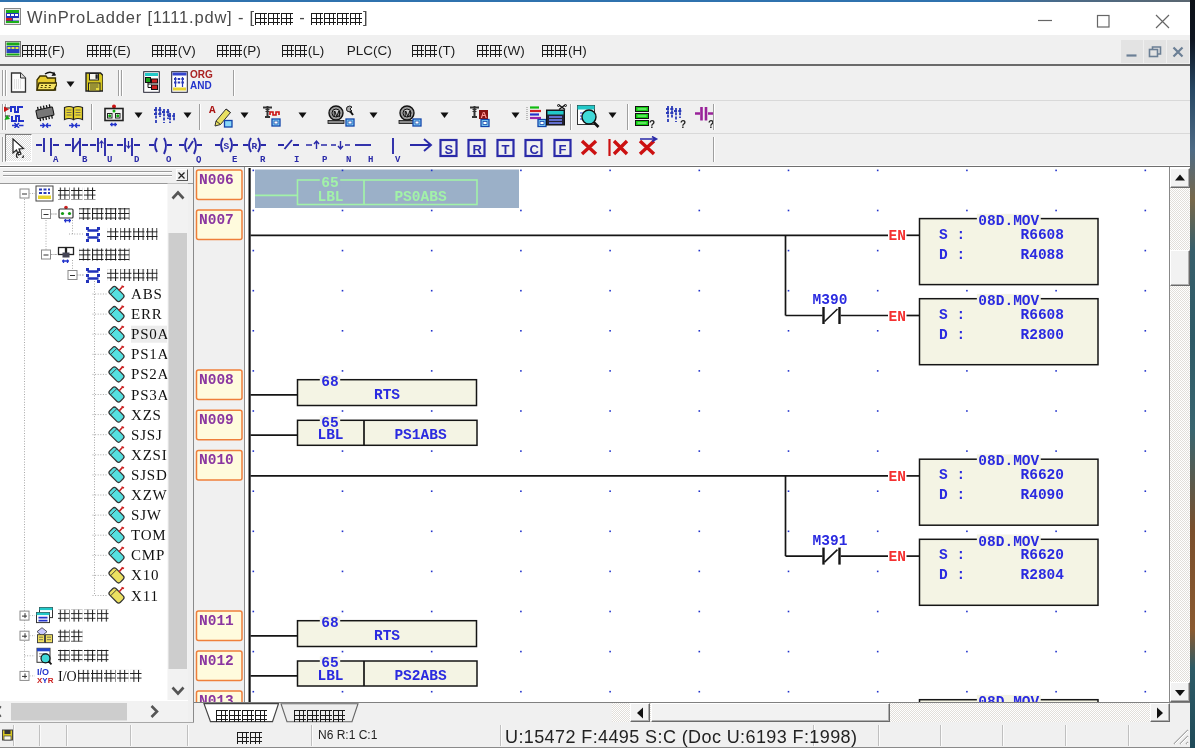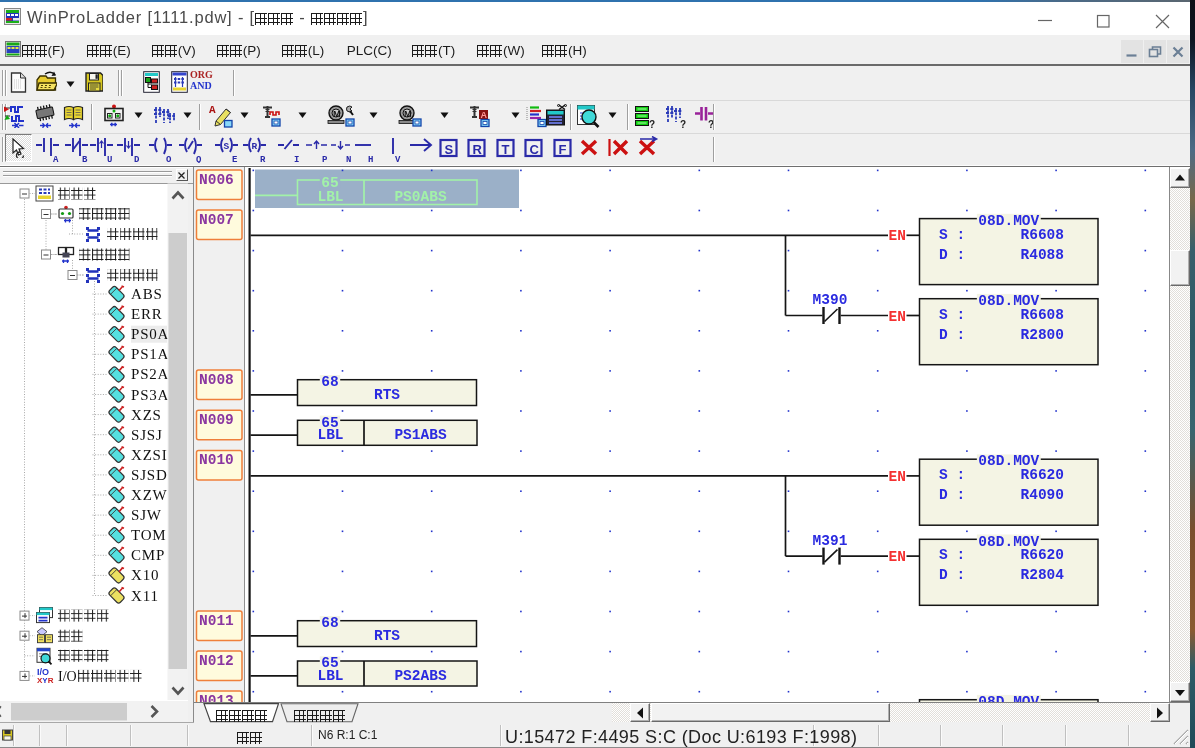--- a/index.html
+++ b/index.html
@@ -104,21 +104,21 @@
 <rect x="8.5" y="14" width="6" height="4.5" fill="#cc2222" stroke="#111"></rect>
 <path d="M5 11.5 v5 h3.5 M5 13 h3.5" stroke="#111" fill="none"></path>
   </svg>
 <svg class="ab" style="left:171px;top:71px;" width="17" height="22" viewBox="0 0 17 22">
     <rect x="0.7" y="0.7" width="15.6" height="20.6" fill="#fff" stroke="#223"></rect>
 <rect x="1.5" y="1.5" width="14" height="3" fill="#3344cc"></rect>
 <path d="M3 8 h11 M3 11.5 h11" stroke="#2a3ab8" stroke-width="1.8" stroke-dasharray="2.5 1.2"></path>
 <path d="M4.5 6 v10 M11.5 6 v10" stroke="#2a3ab8" stroke-width="1.2"></path>
 <rect x="2" y="16.5" width="13" height="3" fill="#e8d430"></rect>
   </svg>
-<div class="ab" style="left:190px;top:69px;width:26px;height:24px;font-family:Liberation Serif, serif;font-weight:bold;font-size:10px;line-height:11px;color:#aa2222">ORG<br><span style="color:#2233cc">AND</span></div>
+<div class="ab" style="left:190px;top:69px;width:26px;height:24px;font-family:Liberation Sans, sans-serif;font-weight:bold;font-size:10px;line-height:11px;color:#aa2222">ORG<br><span style="color:#2233cc">AND</span></div>
 <div class="ab" style="left:233px;top:70px;width:1px;height:26px;background:#9f9f9f"></div>
 <div class="ab" style="left:234px;top:70px;width:1px;height:26px;background:#fff"></div>
 <div class="ab" style="left:2px;top:104px;width:1px;height:26px;background:#9f9f9f"></div>
 <div class="ab" style="left:3px;top:104px;width:1px;height:26px;background:#fff"></div>
 <div class="ab" style="left:5px;top:104px;width:1px;height:26px;background:#9f9f9f"></div>
 <div class="ab" style="left:6px;top:104px;width:1px;height:26px;background:#fff"></div>
 <svg class="ab" style="left:3px;top:104px;" width="25" height="24" viewBox="0 0 25 24">
     <path d="M2 4 h5 M2 12 h5" stroke="#222" stroke-width="1"></path>
 <path d="M1 2.5 l5 2.7 -5 2.7 z" fill="#cc1111"></path>
 <path d="M4 11 l3 4 -5.5 1 z" fill="#11aa11"></path>

